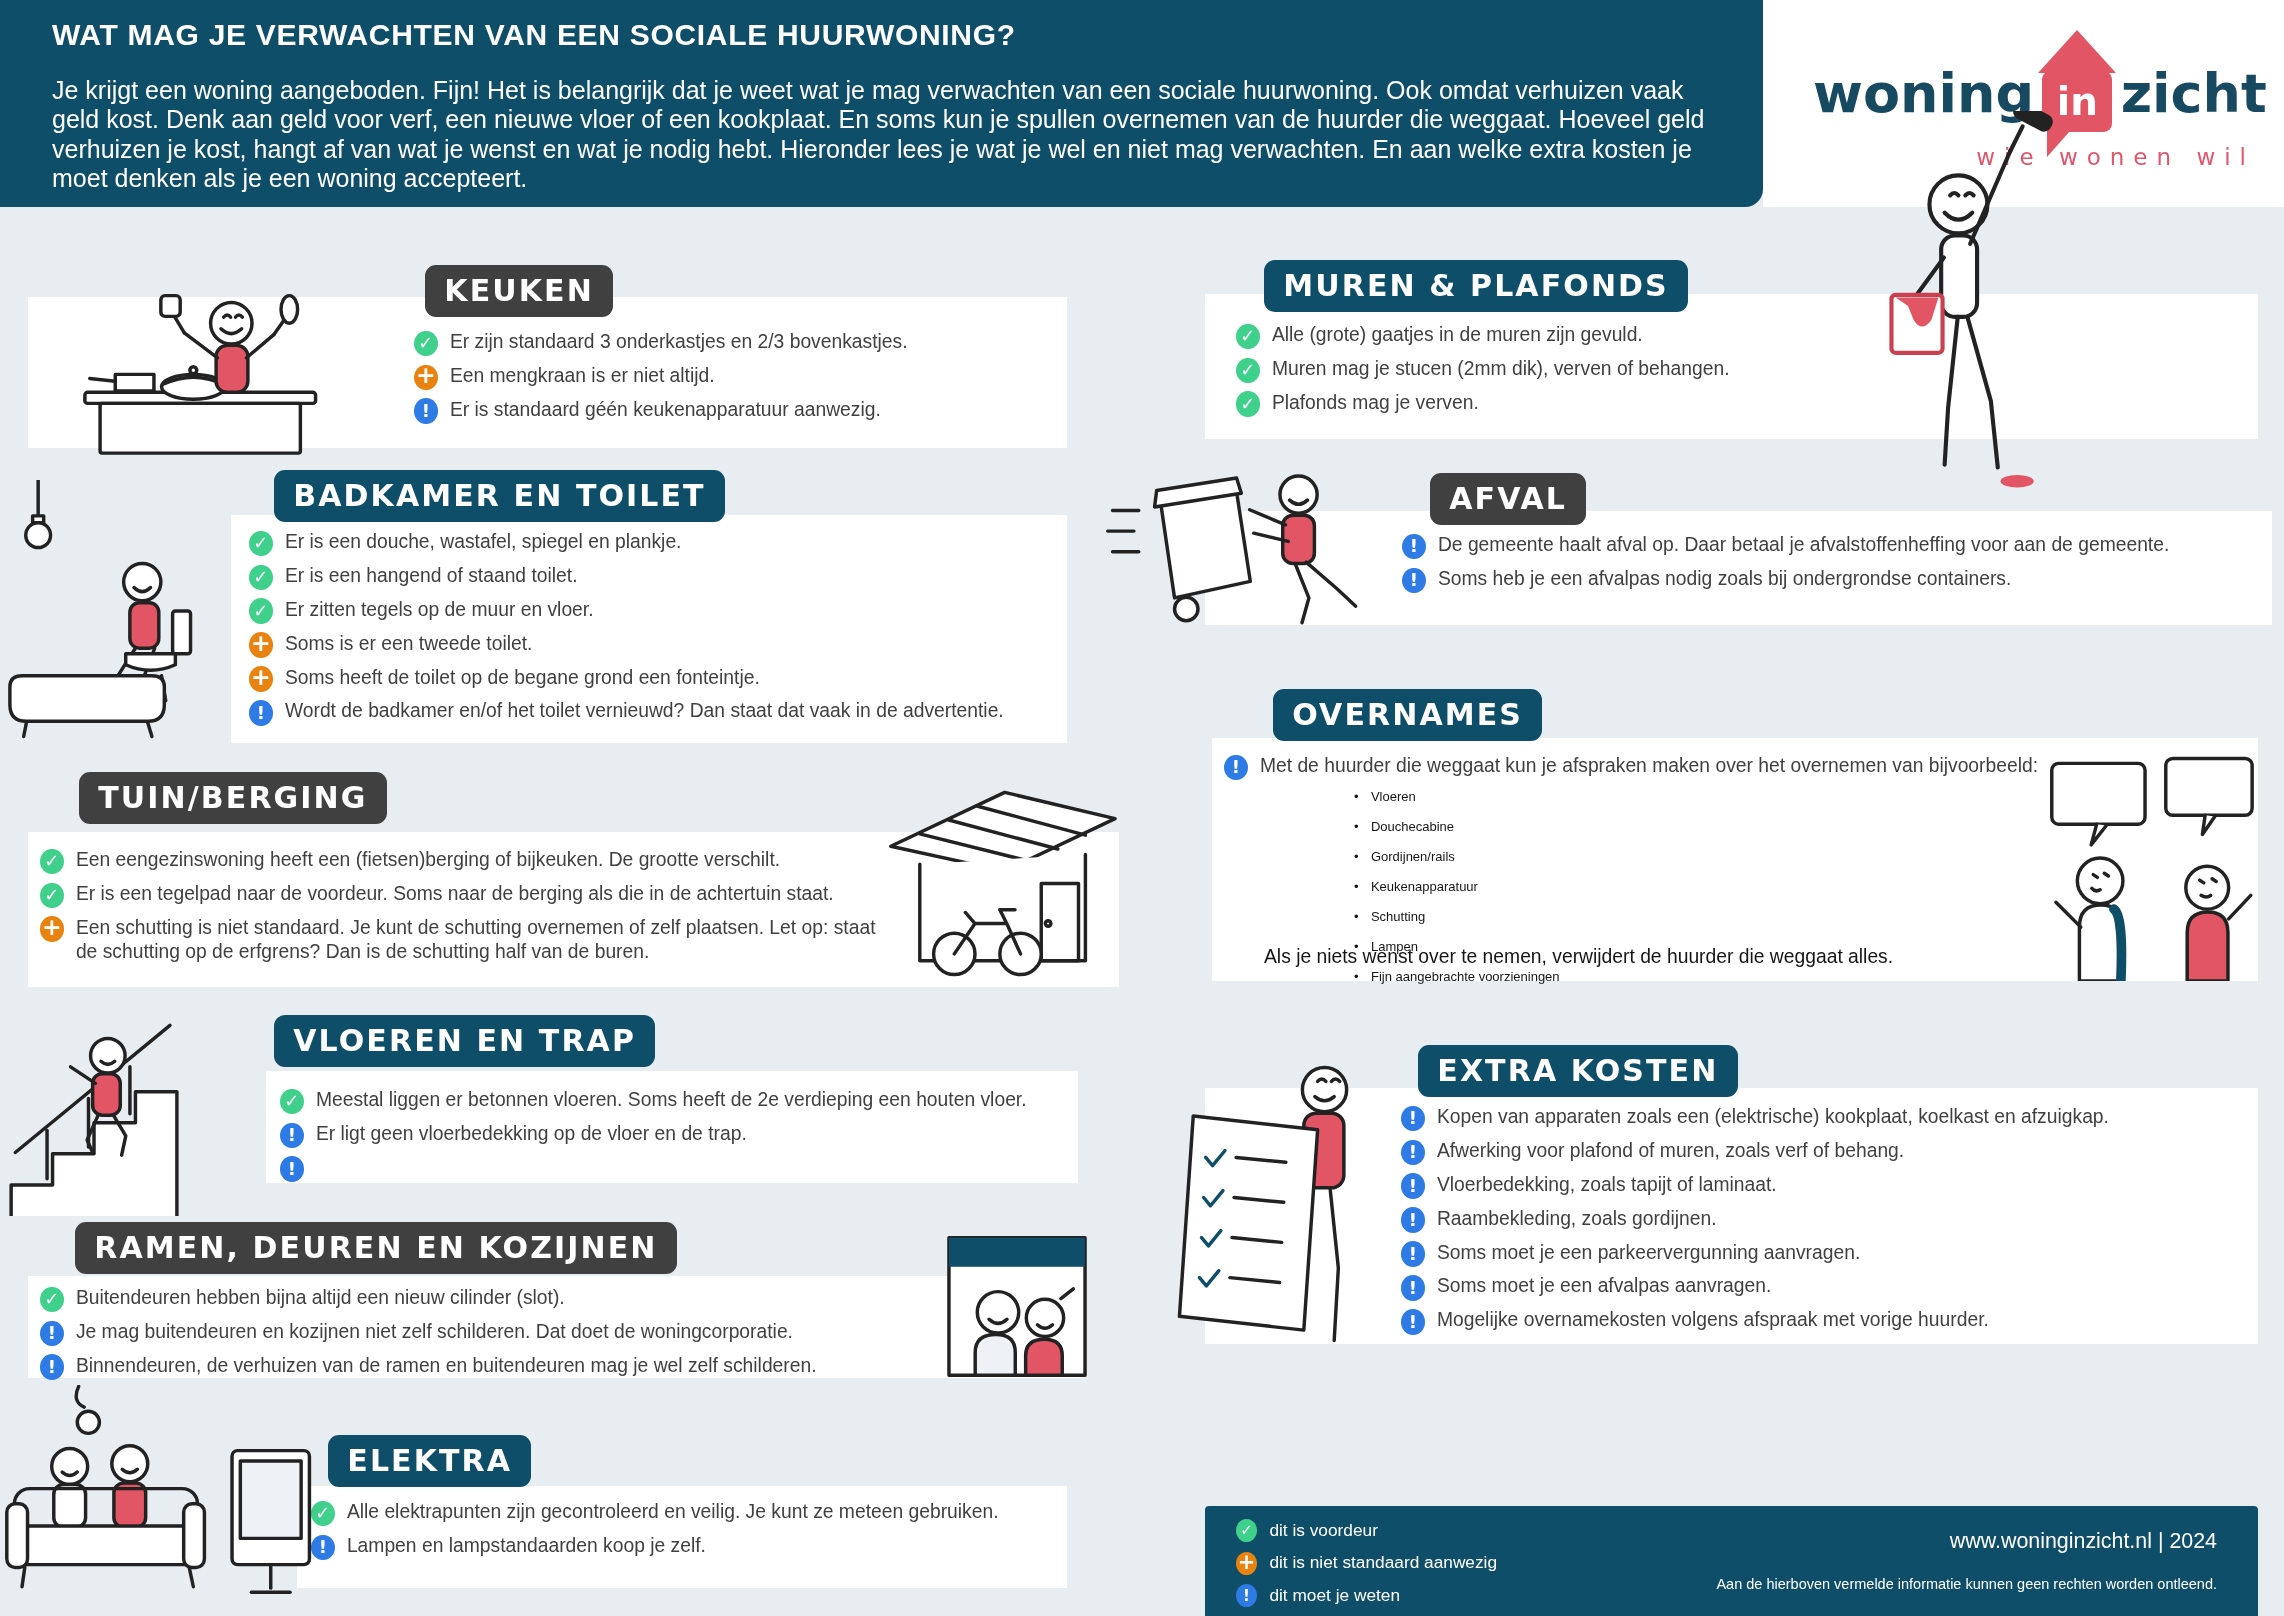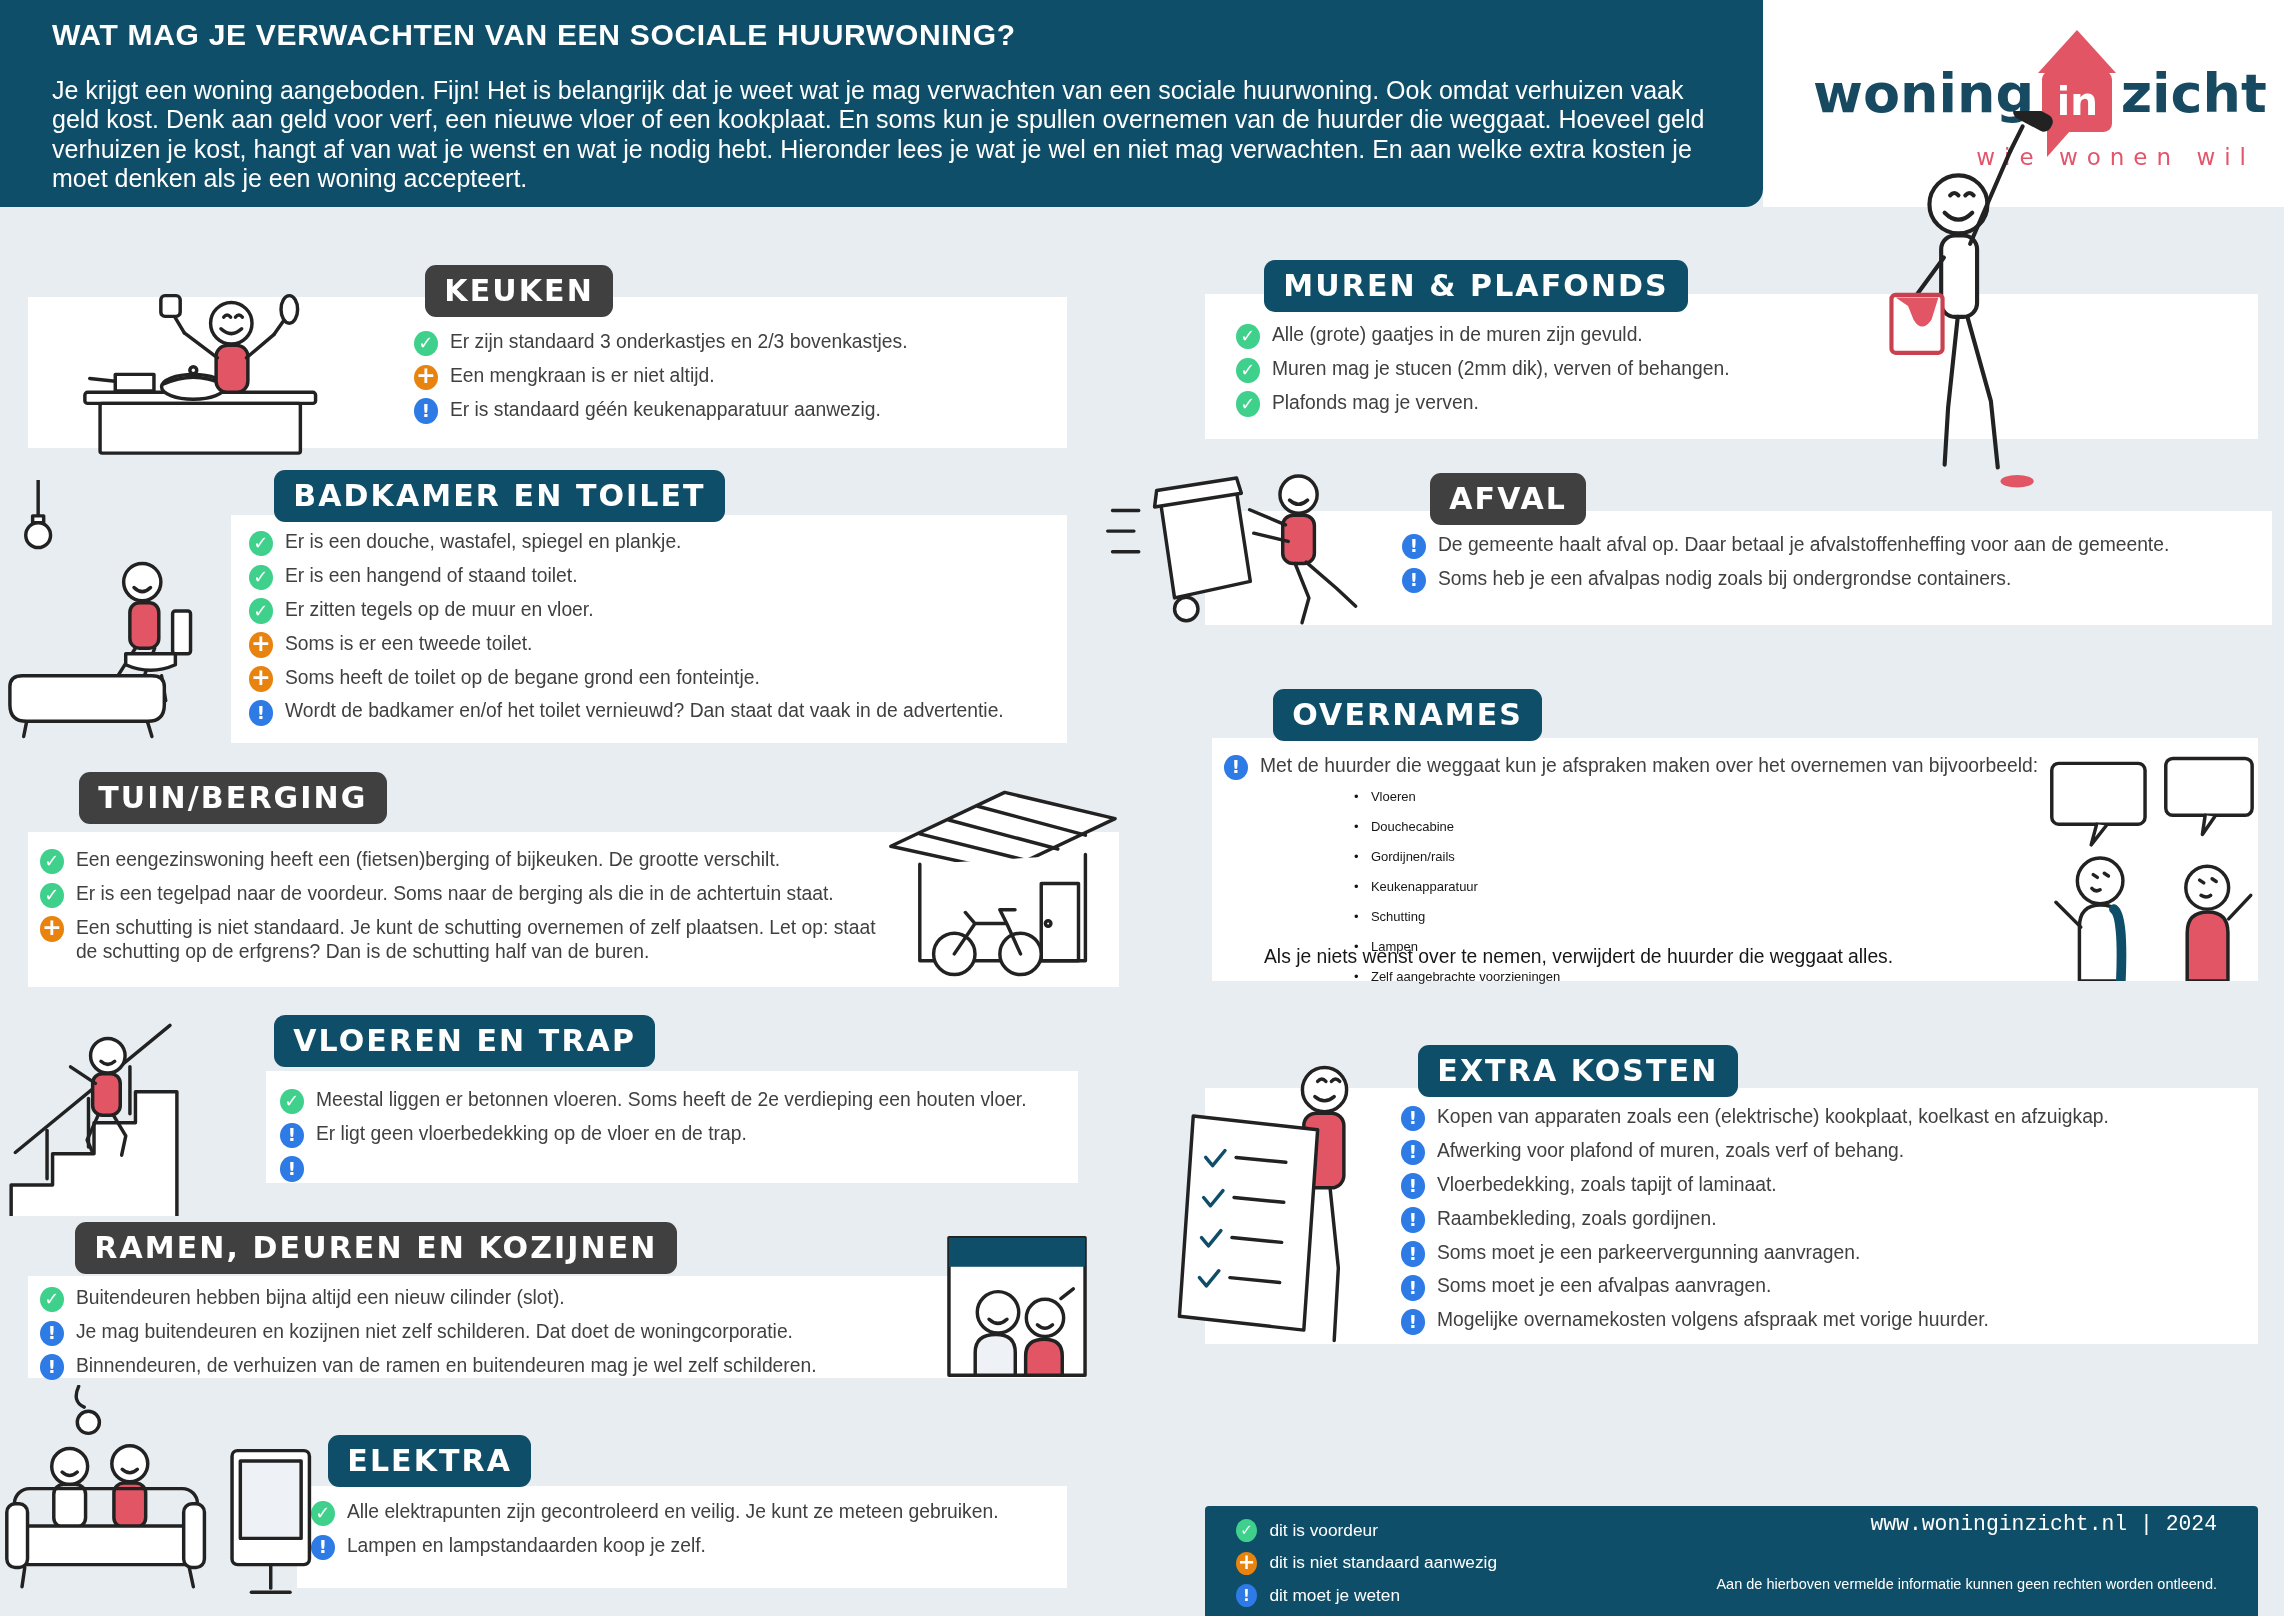--- a/index.html
+++ b/index.html
@@ -48,21 +48,21 @@
   .bullet::before{content:"•";margin-right:12.4px;}
   .plainline{position:absolute;font-size:19.3px;z-index:4;}
 
   
   .footer{position:absolute;left:1205px;top:1506px;width:1053px;height:111px;background:#0f4e68;
           color:#fff;z-index:2;border-radius:4.1px 4.1px 0 0;}
   .legend{position:absolute;left:31px;top:12.4px;display:flex;flex-direction:column;gap:9px;}
   .legend .item{font-size:17.3px;color:#fff;align-items:center;}
   .legend .ic{width:21px;height:23px;}
   .legend .ic.check::after{font-size:15px;} .legend .ic.plus::after{font-size:21px;} .legend .ic.info::after{font-size:15px;}
-  .site{position:absolute;right:41px;top:6px;font-size:21.4px;font-family:Liberation Mono, monospace;}
+  .site{position:absolute;right:41px;top:23px;font-size:21.4px;font-family:Liberation Sans, sans-serif;}
   .disclaimer{position:absolute;right:41px;top:70px;font-size:14.5px;}
 
   svg.illus{position:absolute;z-index:6;}
 </style>
 </head>
 <body>
 
 <div class="canvas">
 
   <div class="header">
@@ -194,21 +194,21 @@
     </div>
   </div>
   <div class="bullets" style="left:1354px;top:789px;width:622px">
 
   <div class="bullet">Vloeren</div>
       <div class="bullet">Douchecabine</div>
       <div class="bullet">Gordijnen/rails</div>
       <div class="bullet">Keukenapparatuur</div>
       <div class="bullet">Schutting</div>
       <div class="bullet">Lampen</div>
-      <div class="bullet">Zelf aangebrachte voorzieningen</div>
+      <div class="bullet">Fijn aangebrachte voorzieningen</div>
     </div>
   <div class="plainline" style="left:1264px;top:946px;width:898px">Als je niets wenst over te nemen, verwijdert de huurder die weggaat alles.</div>
   <div class="items" style="left:280px;top:1088px;width:791px">
 
   <div class="item">
         <span class="ic check"></span>
         <span>Meestal liggen er betonnen vloeren. Soms heeft de 2e verdieping een houten vloer.</span>
       </div>
       <div class="item">
         <span class="ic info"></span>

